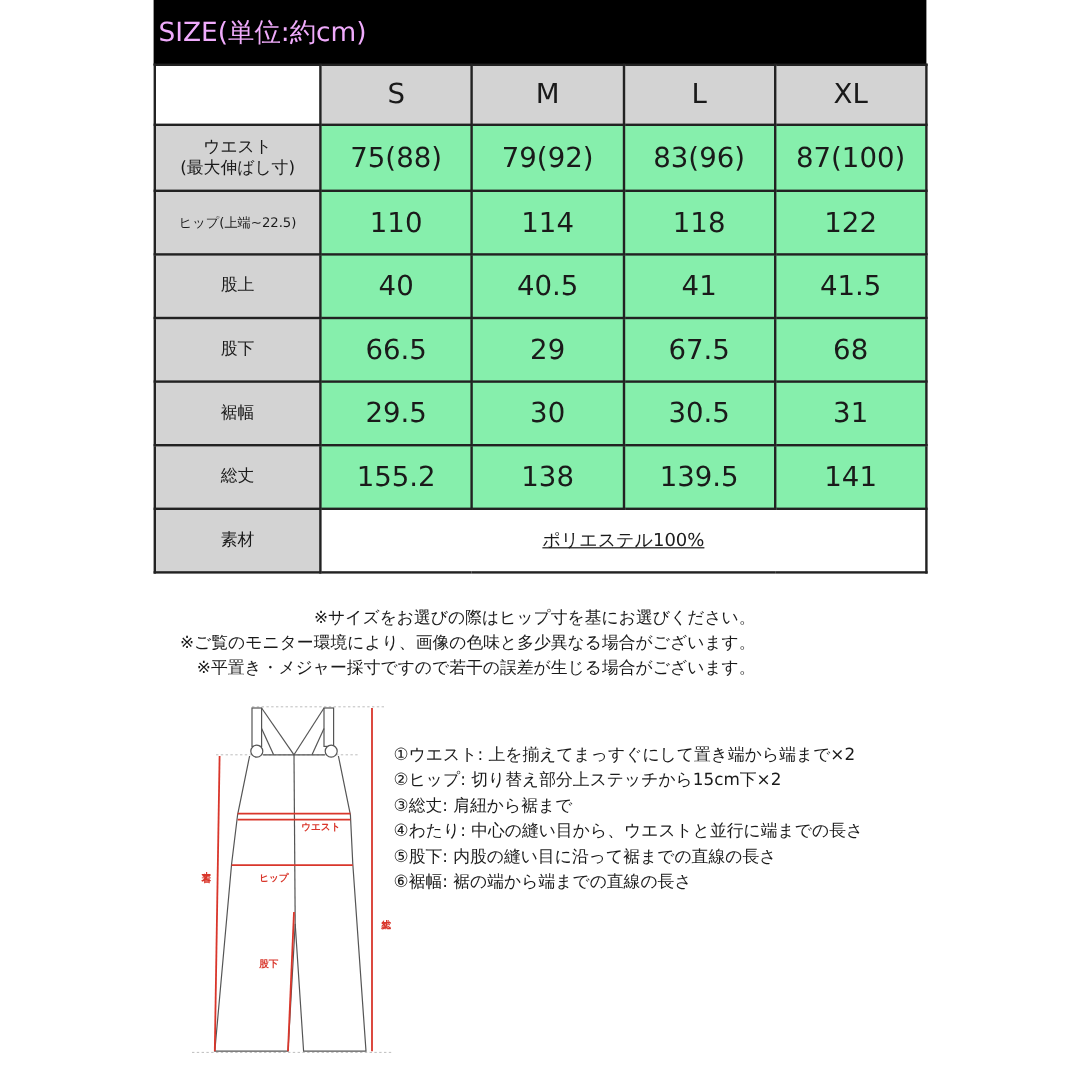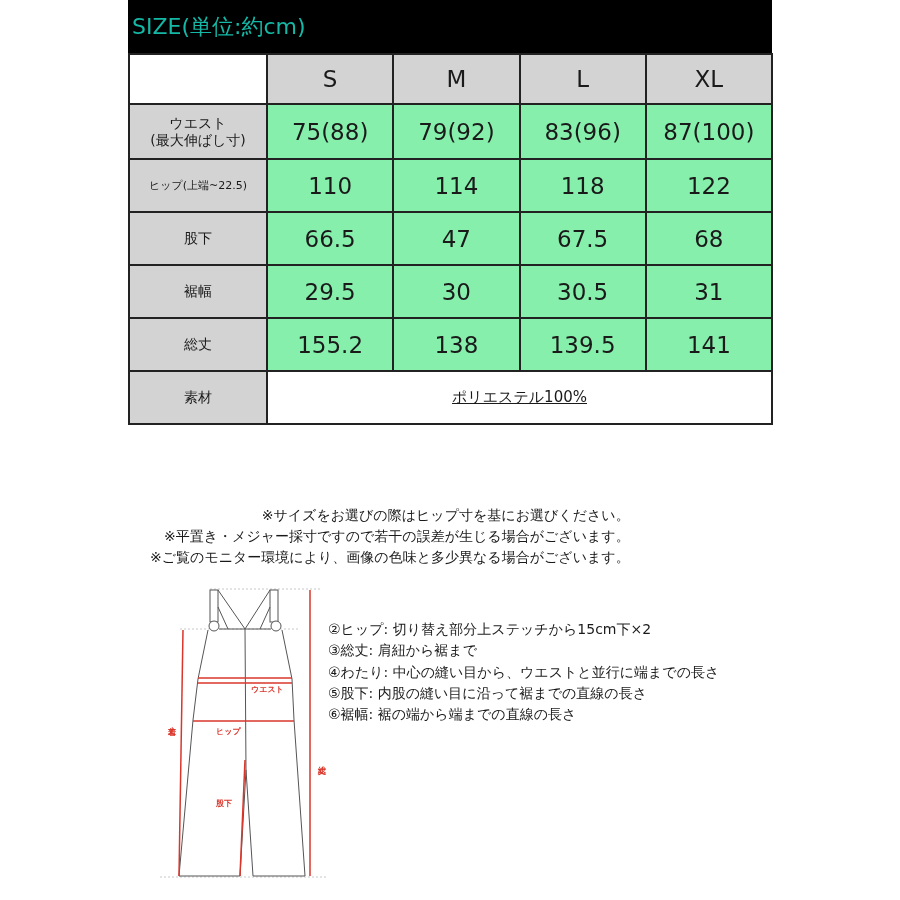--- a/index.html
+++ b/index.html
@@ -1,19 +1,19 @@
 <!DOCTYPE html>
 <html><head>
 <meta charset="utf-8">
 <style>
   html, body { margin: 0; padding: 0; background: #ffffff; }
   body { width: 900px; height: 900px; position: relative; overflow: hidden;
          font-family: "DejaVu Sans", "Liberation Sans", sans-serif; color: #1a1a1a; }
   .title-bar { position: absolute; left: 128px; top: 0; width: 644px; height: 54px;
-               background: #000000; color: #14b8a6; }
+               background: #000000; color: #f0abfc; }
   .title-bar span { position: absolute; left: 4px; top: 12px; font-size: 22px; letter-spacing: 0px; }
   table.size-table { position: absolute; left: 128px; top: 53px; width: 645px;
                      border-collapse: collapse; table-layout: fixed; }
   table.size-table td { border: 2px solid #222; text-align: center; vertical-align: middle;
                         padding: 0; }
   td.label-col { width: 136px; background: #d3d3d3; font-size: 14px; line-height: 17px; }
   td.label-col.small { font-size: 11px; text-align: center; }
   td.blank { background: #ffffff; }
   td.size-head { background: #d3d3d3; font-size: 23px; }
   td.val { background: #86efac; font-size: 23px; }
@@ -56,23 +56,30 @@
     <td class="val">87(100)</td>
   </tr>
   <tr class="r-std">
     <td class="label-col small">ヒップ(上端~22.5)</td>
     <td class="val">110</td>
     <td class="val">114</td>
     <td class="val">118</td>
     <td class="val">122</td>
   </tr>
   <tr class="r-std">
+    <td class="label-col">股上</td>
+    <td class="val">40</td>
+    <td class="val">40.5</td>
+    <td class="val">41</td>
+    <td class="val">41.5</td>
+  </tr>
+  <tr class="r-std">
     <td class="label-col">股下</td>
     <td class="val">66.5</td>
-    <td class="val">47</td>
+    <td class="val">29</td>
     <td class="val">67.5</td>
     <td class="val">68</td>
   </tr>
   <tr class="r-std">
     <td class="label-col">裾幅</td>
     <td class="val">29.5</td>
     <td class="val">30</td>
     <td class="val">30.5</td>
     <td class="val">31</td>
   </tr>
@@ -85,22 +92,22 @@
   </tr>
   <tr class="r-std">
     <td class="label-col">素材</td>
     <td class="material" colspan="4">ポリエステル100%</td>
   </tr>
 </tbody>
   </table>
 
 <div class="notes">
   <div>※サイズをお選びの際はヒップ寸を基にお選びください。</div>
+  <div>※ご覧のモニター環境により、画像の色味と多少異なる場合がございます。</div>
   <div>※平置き・メジャー採寸ですので若干の誤差が生じる場合がございます。</div>
-  <div>※ご覧のモニター環境により、画像の色味と多少異なる場合がございます。</div>
 </div>
 
 <div class="diagram">
   <svg width="185" height="320" viewBox="0 0 185 320">
 
     <line x1="60" y1="9" x2="170" y2="9" stroke="#bbb" stroke-width="0.8" stroke-dasharray="2,2"></line>
     <line x1="30" y1="49" x2="150" y2="49" stroke="#bbb" stroke-width="0.8" stroke-dasharray="2,2"></line>
     <line x1="10" y1="297" x2="178" y2="297" stroke="#bbb" stroke-width="0.8" stroke-dasharray="2,2"></line>
 
     <rect x="60" y="10" width="8" height="32" fill="none" stroke="#555" stroke-width="1"></rect>
@@ -131,18 +138,19 @@
     <line x1="160" y1="10" x2="160" y2="296" stroke="#d9362b" stroke-width="1.5"></line>
   </svg>
   <span class="dlabel" style="left:101px; top:104px;">ウエスト</span>
   <span class="dlabel" style="left:66px; top:146px;">ヒップ</span>
   <span class="dlabel" style="left:66px; top:218px;">股下</span>
   <span class="dlabel vert" style="left:15px; top:140px;">着丈</span>
   <span class="dlabel vert" style="left:165px; top:180px;">総丈</span>
 </div>
 
 <div class="desc">
+  <div>①ウエスト: 上を揃えてまっすぐにして置き端から端まで×2</div>
   <div>②ヒップ: 切り替え部分上ステッチから15cm下×2</div>
   <div>③総丈: 肩紐から裾まで</div>
   <div>④わたり: 中心の縫い目から、ウエストと並行に端までの長さ</div>
   <div>⑤股下: 内股の縫い目に沿って裾までの直線の長さ</div>
   <div>⑥裾幅: 裾の端から端までの直線の長さ</div>
 </div>
 
 </body></html>

